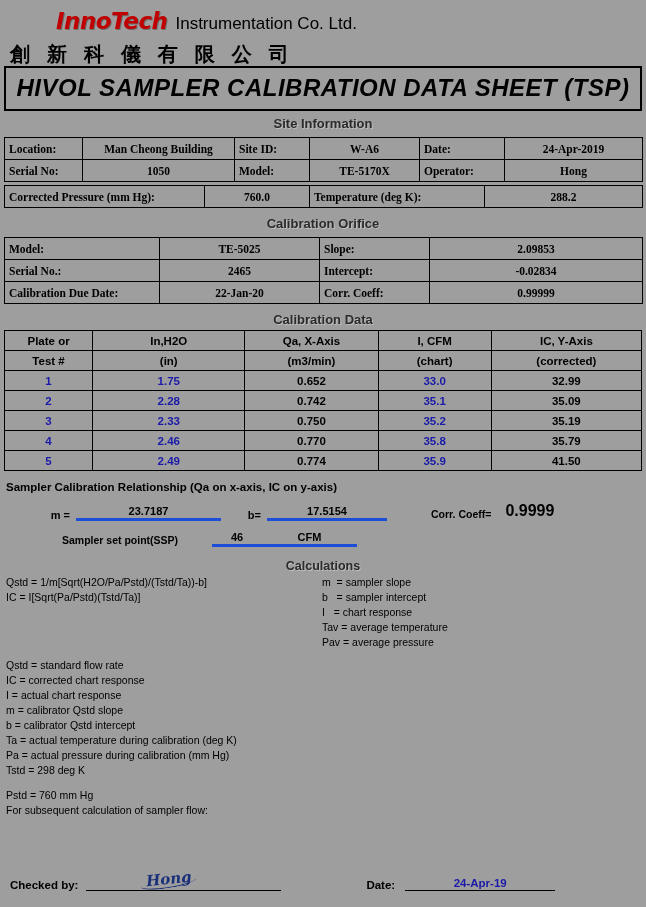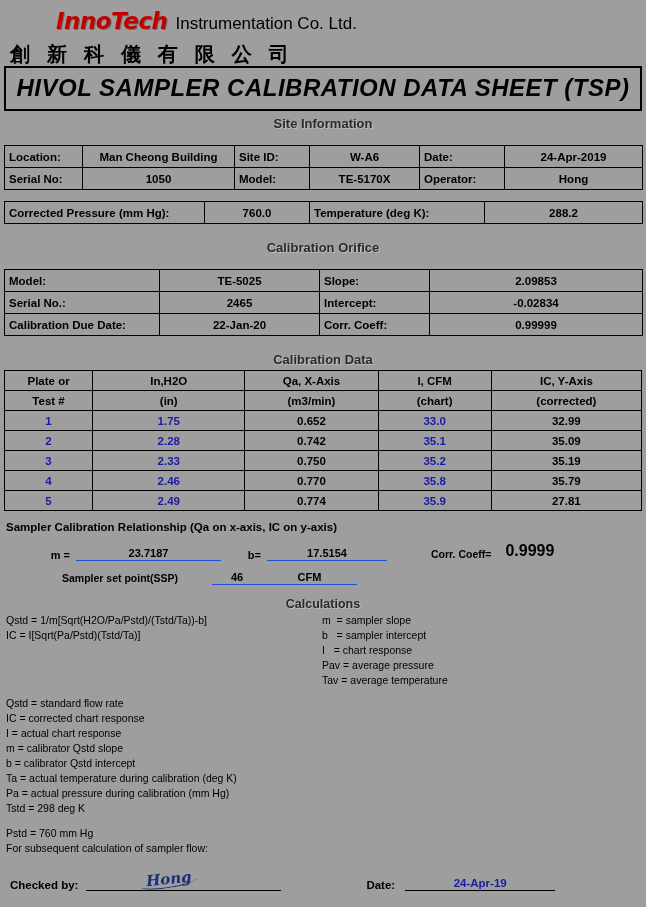--- a/index.html
+++ b/index.html
@@ -82,22 +82,23 @@
     font-size: 13px;
     color: #2b2b2b;
     text-shadow: 1px 1px 0 #bdbdbd;
     padding: 5px 0 3px 0;
   }
 
   
   table.grid {
     border-collapse: collapse;
     width: 638px;
-    margin: 11px 4px;
+    margin: 3px 4px;
     table-layout: fixed;
+    font-family: Liberation Serif, serif;
   }
   table.grid td {
     border: 1px solid #000;
     font-size: 11.5px;
     padding: 2px 4px;
     height: 17px;
     color: #000;
     font-weight: bold;
     white-space: nowrap;
     overflow: hidden;
@@ -147,21 +148,21 @@
     margin-bottom: 10px;
     font-size: 11px;
   }
   .rel-lab {
     font-weight: bold;
     width: 34px;
     text-align: right;
     padding-right: 6px;
   }
   .uline {
-    border-bottom: 1px solid #1d4ed8;
+    border-bottom: 3px solid #1d4ed8;
     text-align: center;
     font-weight: bold;
     padding-bottom: 1px;
   }
   .blue { color: #1a1aa8; }
 
   
   .calc-head {
     text-align: center;
     font-weight: bold;
@@ -376,21 +377,21 @@
         <td class="blue">2.46</td>
         <td class="black">0.770</td>
         <td class="blue">35.8</td>
         <td class="black">35.79</td>
       </tr>
       <tr>
         <td class="blue">5</td>
         <td class="blue">2.49</td>
         <td class="black">0.774</td>
         <td class="blue">35.9</td>
-        <td class="black">27.81</td>
+        <td class="black">41.50</td>
       </tr>
     </tbody>
   </table>
 
   <div class="rel">
     <div class="rel-title">Sampler Calibration Relationship (Qa on x-axis, IC on y-axis)</div>
 
     <div class="rel-row">
       <div style="width:30px"></div>
       <div class="rel-lab">m =</div>
@@ -415,22 +416,22 @@
   <div class="calc-head">Calculations</div>
   <div class="calc-cols">
     <div class="calc-left">
       <div class="calc-line">Qstd = 1/m[Sqrt(H2O/Pa/Pstd)/(Tstd/Ta))-b]</div>
       <div class="calc-line">IC = I[Sqrt(Pa/Pstd)(Tstd/Ta)]</div>
     </div>
     <div class="calc-right">
       <div class="calc-line">m  = sampler slope</div>
       <div class="calc-line">b   = sampler intercept</div>
       <div class="calc-line">I   = chart response</div>
+      <div class="calc-line">Tav = average temperature</div>
       <div class="calc-line">Pav = average pressure</div>
-      <div class="calc-line">Tav = average temperature</div>
     </div>
   </div>
 
   <div class="defs">
     <div class="calc-line">Qstd = standard flow rate</div>
     <div class="calc-line">IC = corrected chart response</div>
     <div class="calc-line">I = actual chart response</div>
     <div class="calc-line">m = calibrator Qstd slope</div>
     <div class="calc-line">b = calibrator Qstd intercept</div>
     <div class="calc-line">Ta = actual temperature during calibration (deg K)</div>

